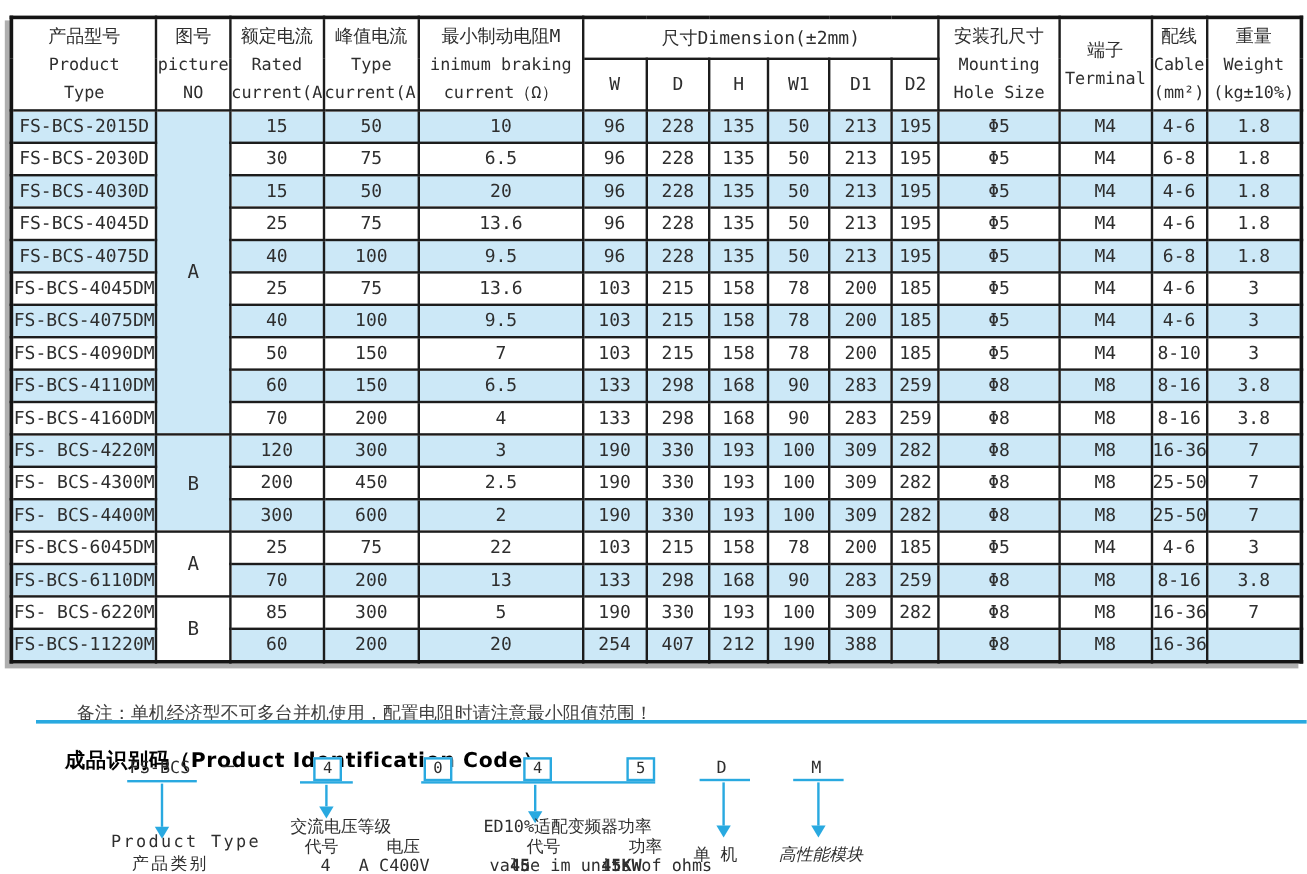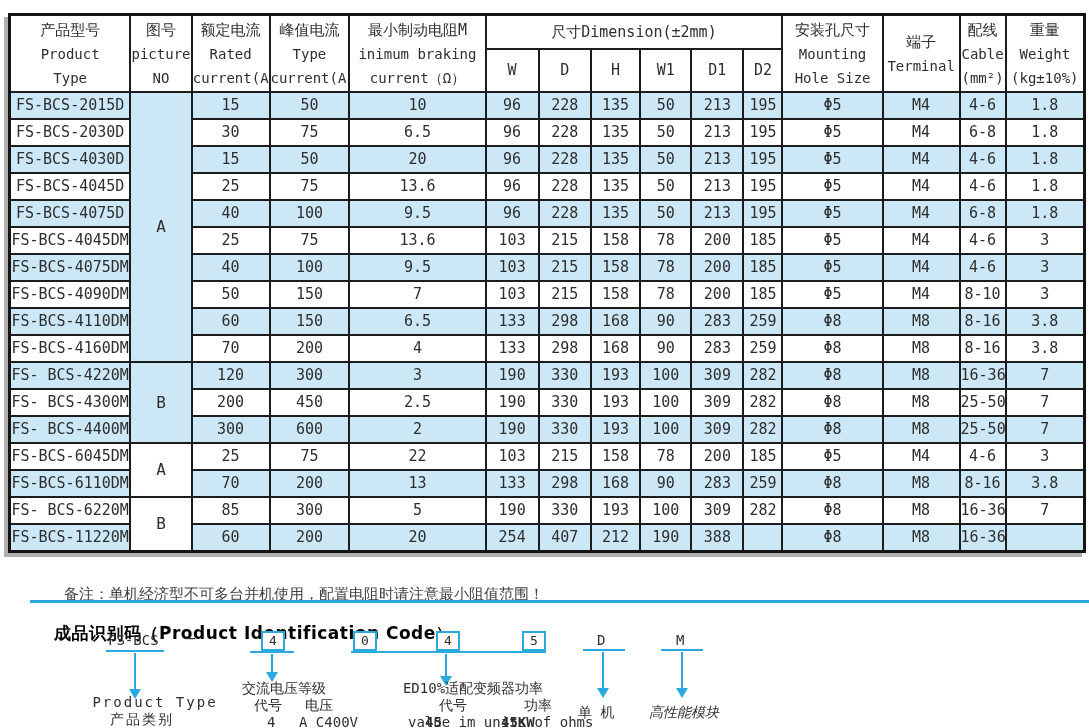--- a/index.html
+++ b/index.html
@@ -424,21 +424,21 @@
 
   <span class="abs" style="left:676px;top:2px;">M</span>
   <span class="uline" style="left:661px;top:19px;width:42px;"></span>
   <span class="dline" style="left:681px;top:22px;height:36px;"></span>
 
   <span class="abs ctr lsp" style="left:155px;top:64px;">Product Type</span>
   <span class="abs ctr lsp" style="left:142px;top:81px;font-family:Liberation Serif, serif;">产品类别</span>
 
   <span class="abs ctr" style="left:284px;top:50px;text-align:center;">交流电压等级</span>
   <span class="abs" style="left:254px;top:67px;">代号</span>
-  <span class="abs" style="left:305px;top:67px;text-align:center;">电压</span>
+  <span class="abs" style="left:322px;top:67px;text-align:center;">电压</span>
   <span class="abs" style="left:267px;top:84px;">4</span>
   <span class="abs" style="left:299px;top:84px;">A C400V</span>
 
   <span class="abs ctr" style="left:473px;top:50px;">ED10%适配变频器功率</span>
   <span class="abs" style="left:439px;top:67px;">代号</span>
   <span class="abs" style="left:524px;top:67px;">功率</span>
   <span class="abs" style="left:408px;top:84px;">value im units of ohms</span>
   <span class="abs" style="left:425px;top:84px;font-weight:bold;">45</span>
   <span class="abs" style="left:501px;top:84px;font-weight:bold;">45KW</span>
 

